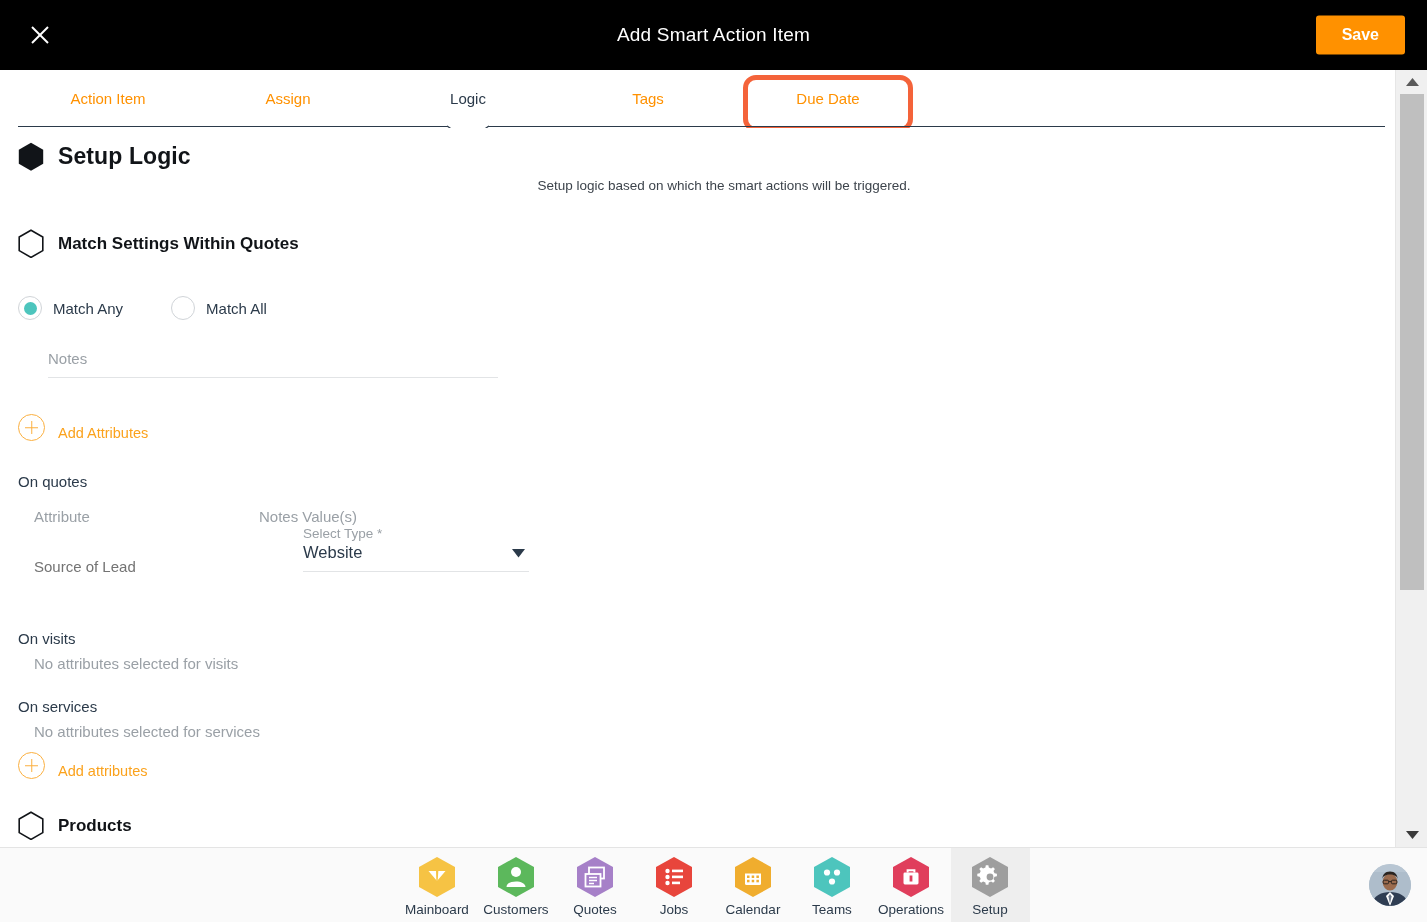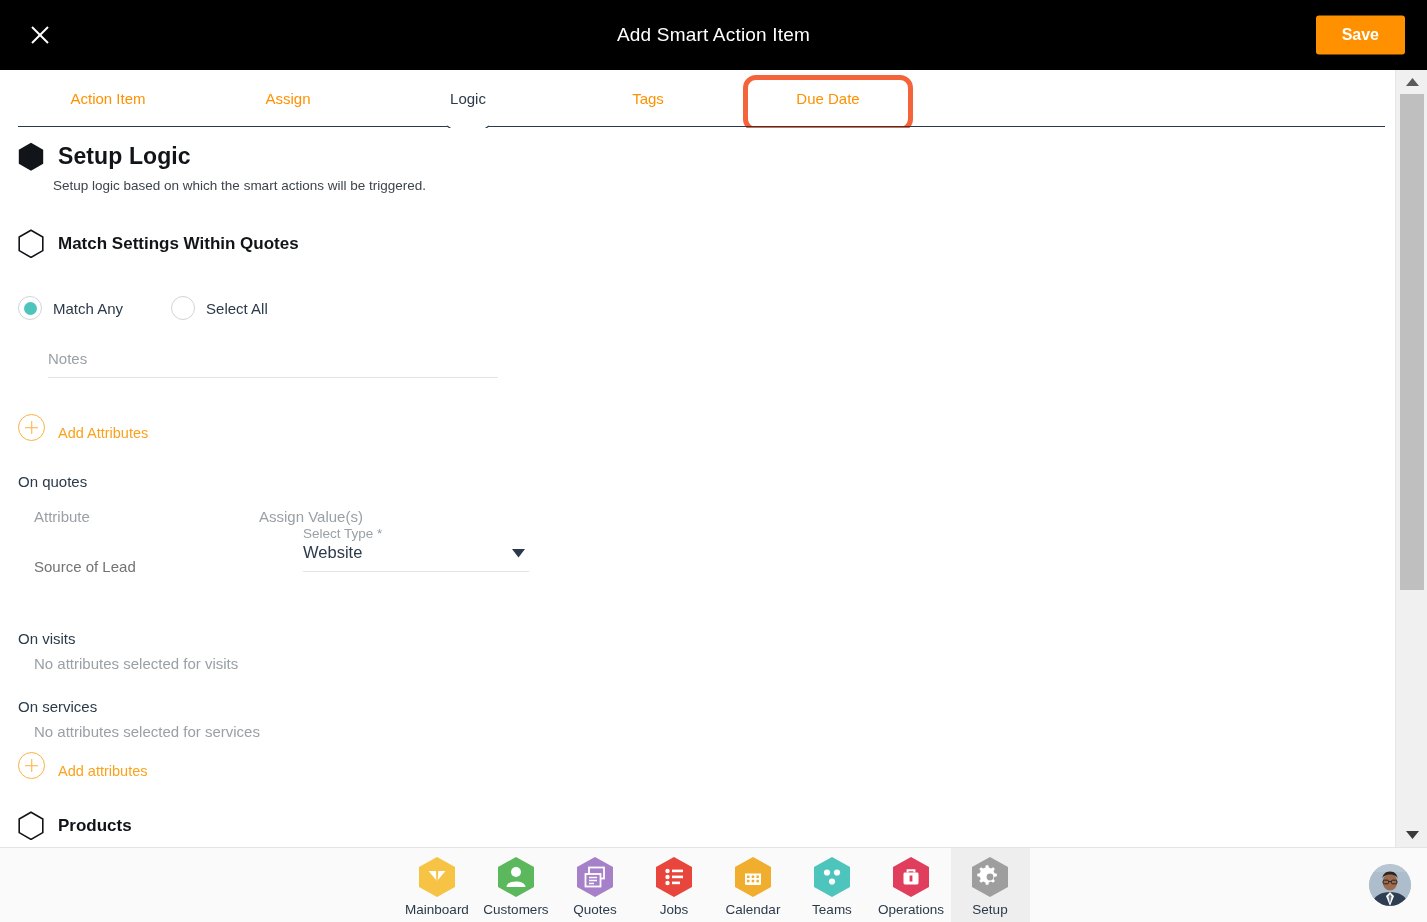--- a/index.html
+++ b/index.html
@@ -151,20 +151,21 @@
   .h-sub-title {
     font-size: 17px;
     font-weight: bold;
     color: #111418;
   }
   .subtitle {
     font-size: 13.5px;
     color: #3d444c;
     padding-left: 53px;
     margin-top: 7px;
+    text-align: center;
   }
 
   
   .radio-row {
     display: flex;
     align-items: center;
     padding-left: 18px;
     margin-top: 38px;
     gap: 0;
   }
@@ -433,38 +434,38 @@
 
     <div class="radio-row">
       <div class="radio-item">
         <span class="radio-outer">
           <span class="radio-dot"></span>
         </span>
         <span class="radio-label">Match Any</span>
       </div>
       <div class="radio-item">
         <span class="radio-outer"></span>
-        <span class="radio-label">Select All</span>
+        <span class="radio-label">Match All</span>
       </div>
     </div>
 
     <div class="notes-wrap">
       <input class="notes-input" type="text" placeholder="Notes" style="">
     </div>
 
     <div class="add-link">
       <span class="plus-circle"></span>
       <span class="add-link-text">Add Attributes</span>
     </div>
 
     <div class="group-label">On quotes</div>
 
     <div class="attr-grid">
       <span class="attr-col-head col-attribute">Attribute</span>
-      <span class="attr-col-head col-value">Assign Value(s)</span>
+      <span class="attr-col-head col-value">Notes Value(s)</span>
 
       <span class="attr-name">Source of Lead</span>
 
       <div class="select-wrap">
         <span class="select-float-label">Select Type *</span>
         <div class="select-field">
           <span class="select-value">Website</span>
           <svg class="select-caret" width="13" height="9" viewBox="0 0 13 9">
             <polygon points="0,0 13,0 6.5,8.5" fill="#2b3a4a"></polygon>
           </svg>

